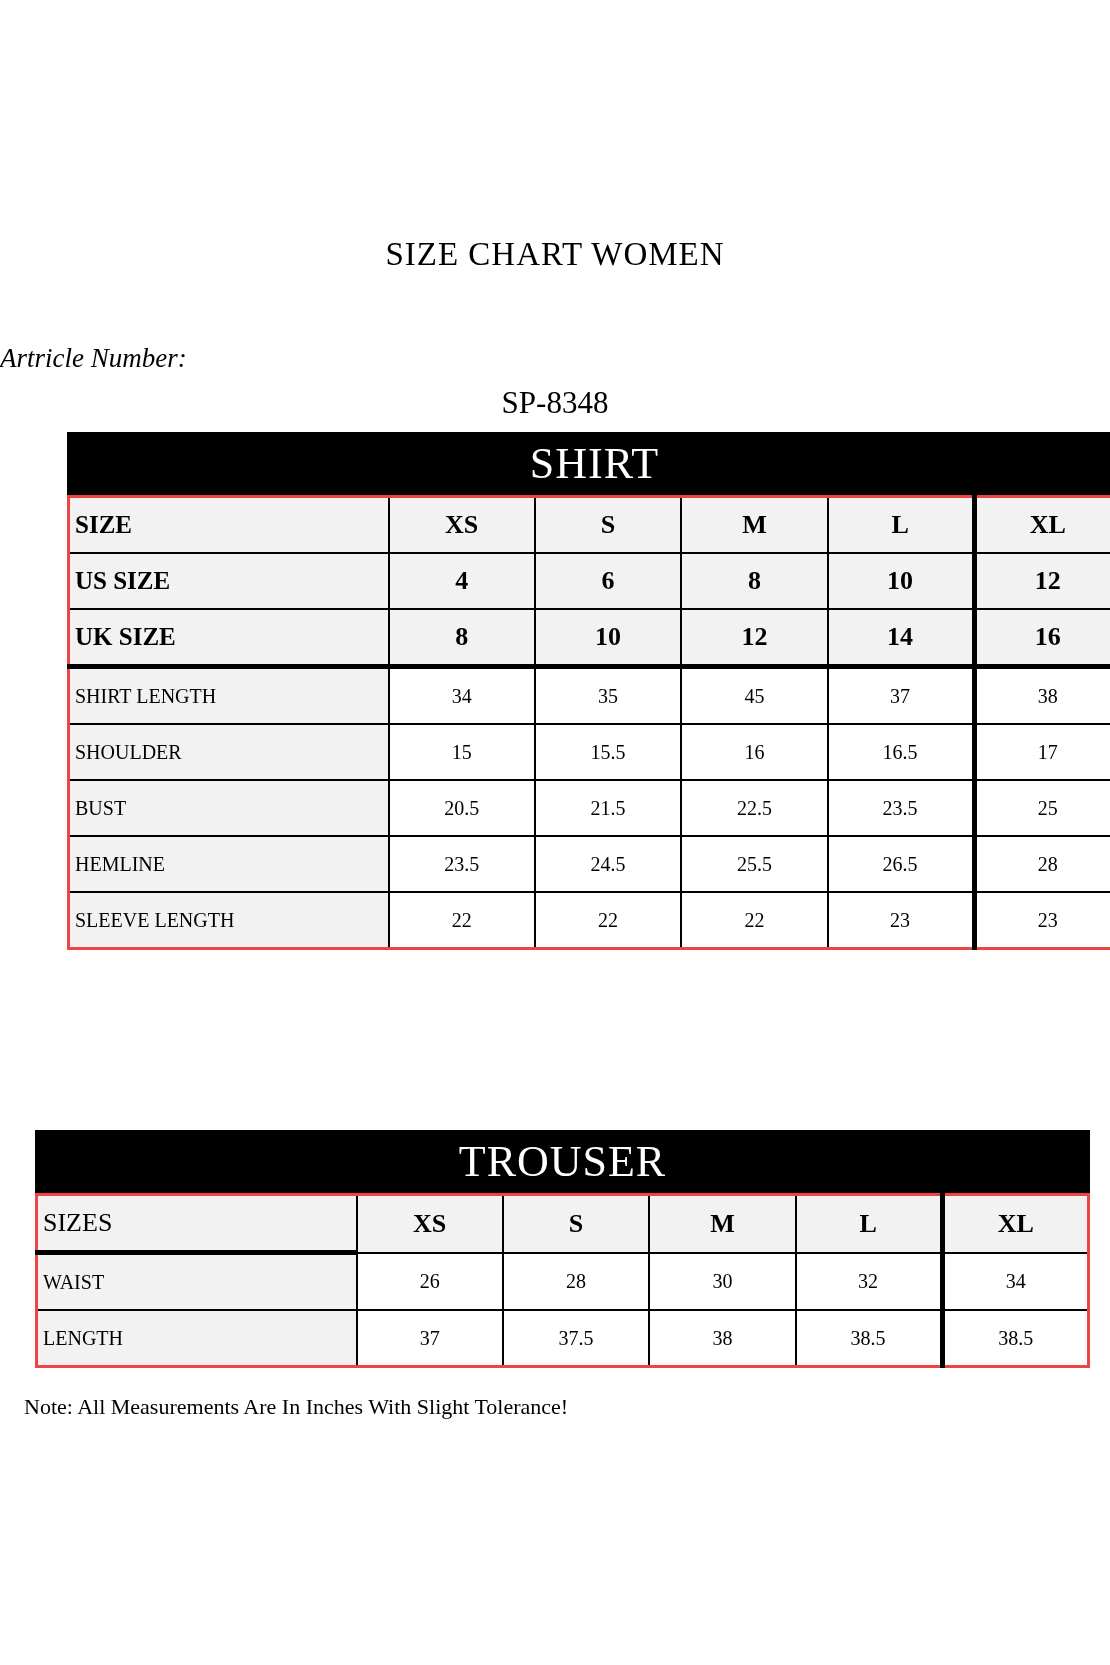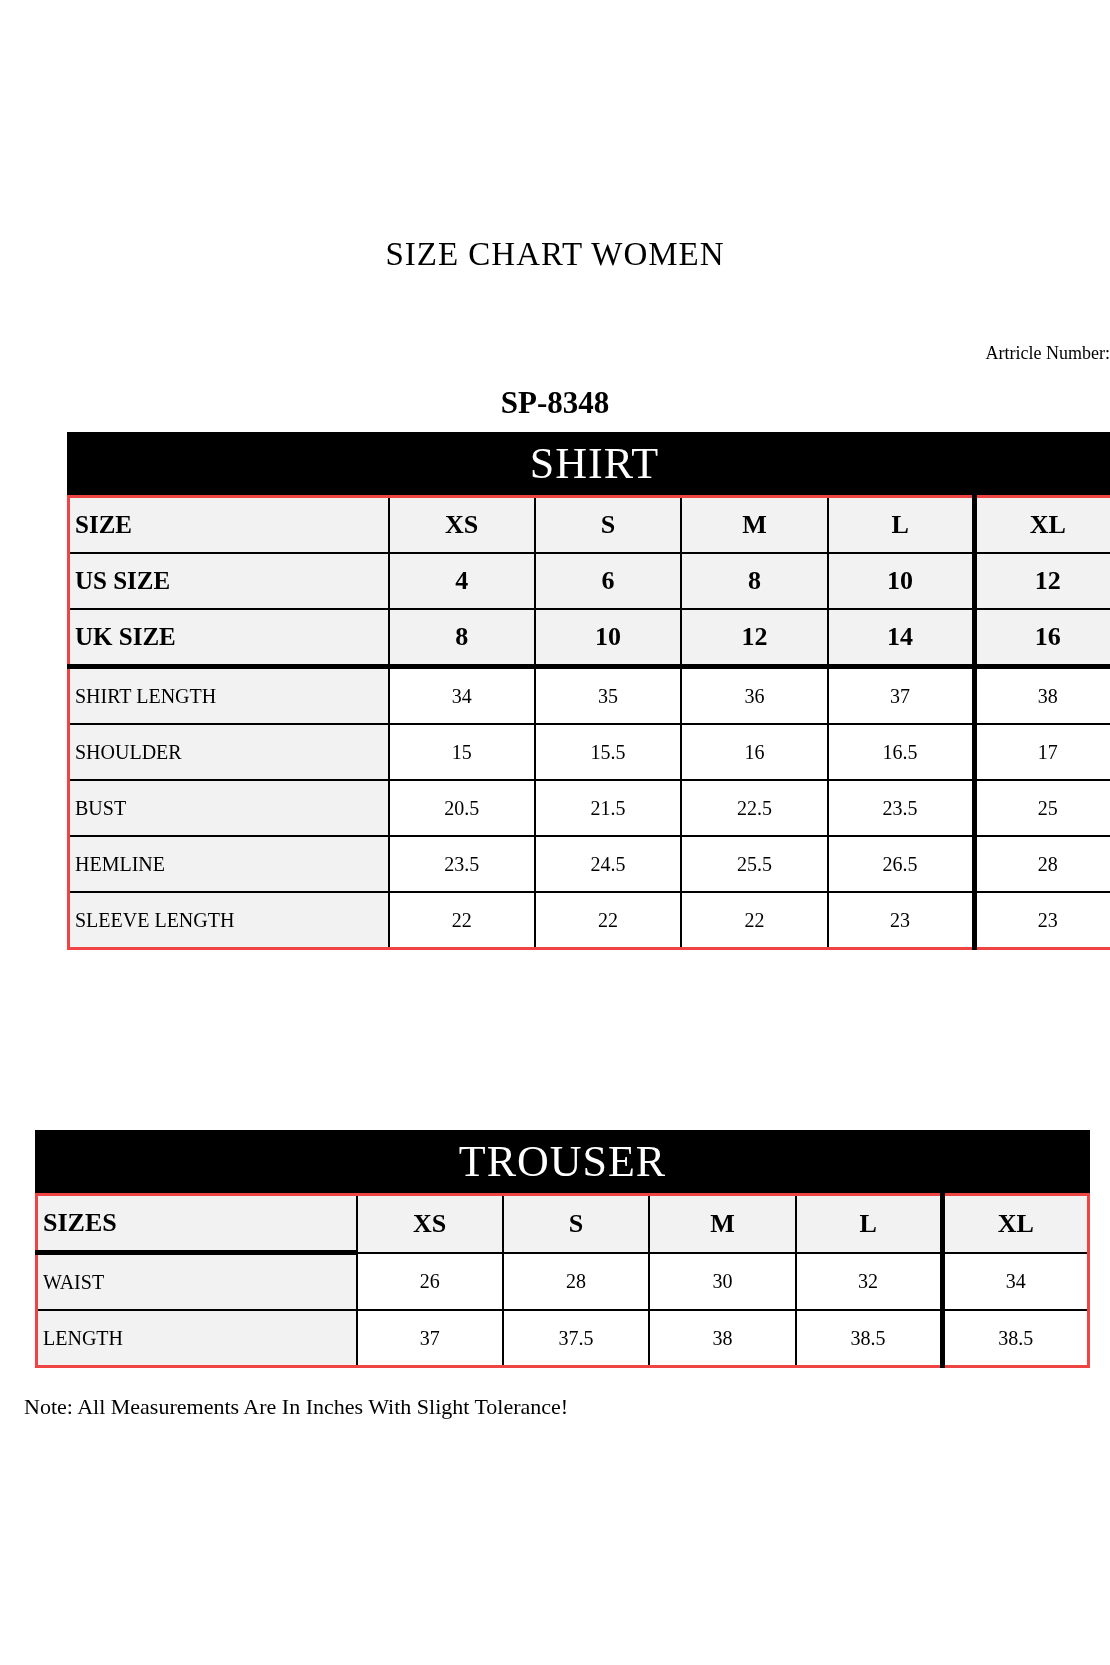--- a/index.html
+++ b/index.html
@@ -11,25 +11,25 @@
     overflow: hidden;
   }
   .page { position: relative; width: 1110px; height: 1665px; background: #ffffff; }
 
   .title {
     position: absolute; top: 236px; left: 0; width: 100%;
     text-align: center; font-size: 33px; letter-spacing: 1px;
   }
   .article-label {
     position: absolute; top: 343px; left: 0; width: 100%;
-    text-align: right; font-size: 18px;
+    text-align: left; font-size: 27px; font-style: italic;
   }
   .article-number {
     position: absolute; top: 385px; left: 0; width: 100%;
-    text-align: center; font-size: 31px; font-weight: bold;
+    text-align: center; font-size: 31px; font-weight: normal;
   }
 
   .table-wrap { position: absolute; left: 27px; width: 1055px; }
   .table-wrap.shirt { top: 432px; padding-left: 40px; }
   .table-wrap.trouser { top: 1130px; margin-left: 8px; }
 
   .t-caption {
     background: #000000; color: #ffffff;
     height: 63px; display: flex; align-items: center; justify-content: center;
     font-size: 44px; letter-spacing: 1px;
@@ -47,21 +47,21 @@
     background: #ffffff;
   }
   table.size-grid td.lbl { text-align: left; padding-left: 5px; }
   
   table.size-grid td:nth-child(6) { border-left-width: 5px; }
 
   tr.s-header td { background: #f2f2f2; font-weight: bold; font-size: 26px; }
   tr.s-header td.lbl { font-size: 25px; }
 
   tr.s-header2 td { background: #f2f2f2; font-weight: bold; font-size: 26px; }
-  tr.s-header2 td.lbl { font-weight: bold; font-size: 26px; }
+  tr.s-header2 td.lbl { font-weight: normal; font-size: 26px; }
 
   tr.s-measure td { font-size: 20px; }
   tr.s-measure td.lbl { background: #f2f2f2; font-size: 20px; font-weight: normal; }
 
   tr.tb-all td { border-bottom-width: 5px; }
   tr.tb-label td.lbl { border-bottom-width: 5px; }
 
   .note {
     position: absolute; top: 1394px; left: 24px;
     font-size: 22px;
@@ -109,21 +109,21 @@
             <td>8</td>
             <td>10</td>
             <td>12</td>
             <td>14</td>
             <td>16</td>
           </tr>
           <tr class="s-measure">
             <td class="lbl">SHIRT LENGTH</td>
             <td>34</td>
             <td>35</td>
-            <td>36</td>
+            <td>45</td>
             <td>37</td>
             <td>38</td>
           </tr>
           <tr class="s-measure">
             <td class="lbl">SHOULDER</td>
             <td>15</td>
             <td>15.5</td>
             <td>16</td>
             <td>16.5</td>
             <td>17</td>

